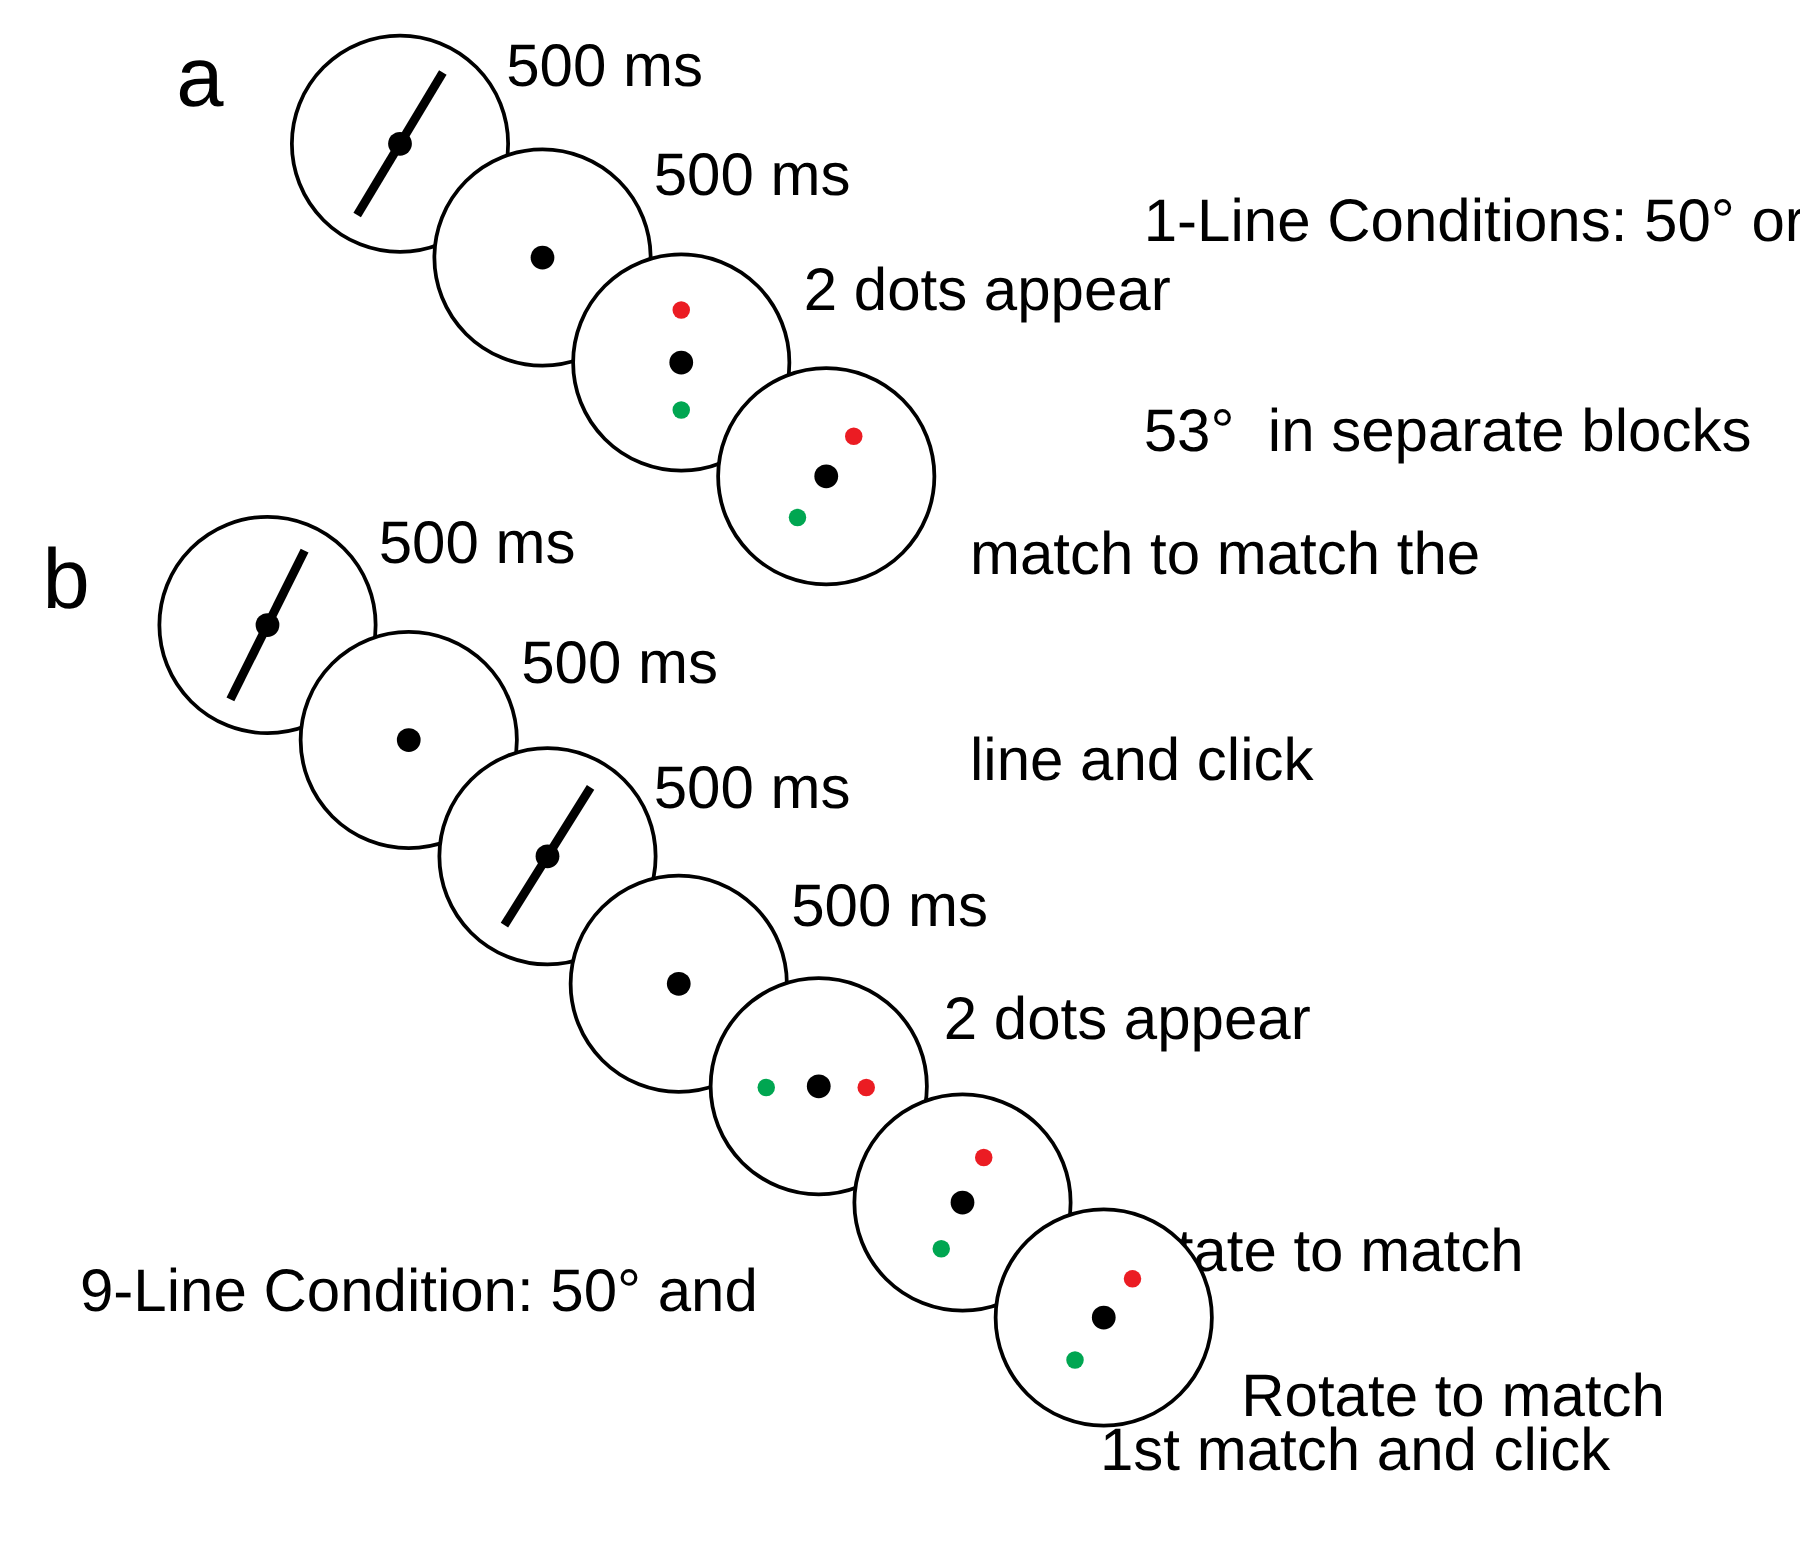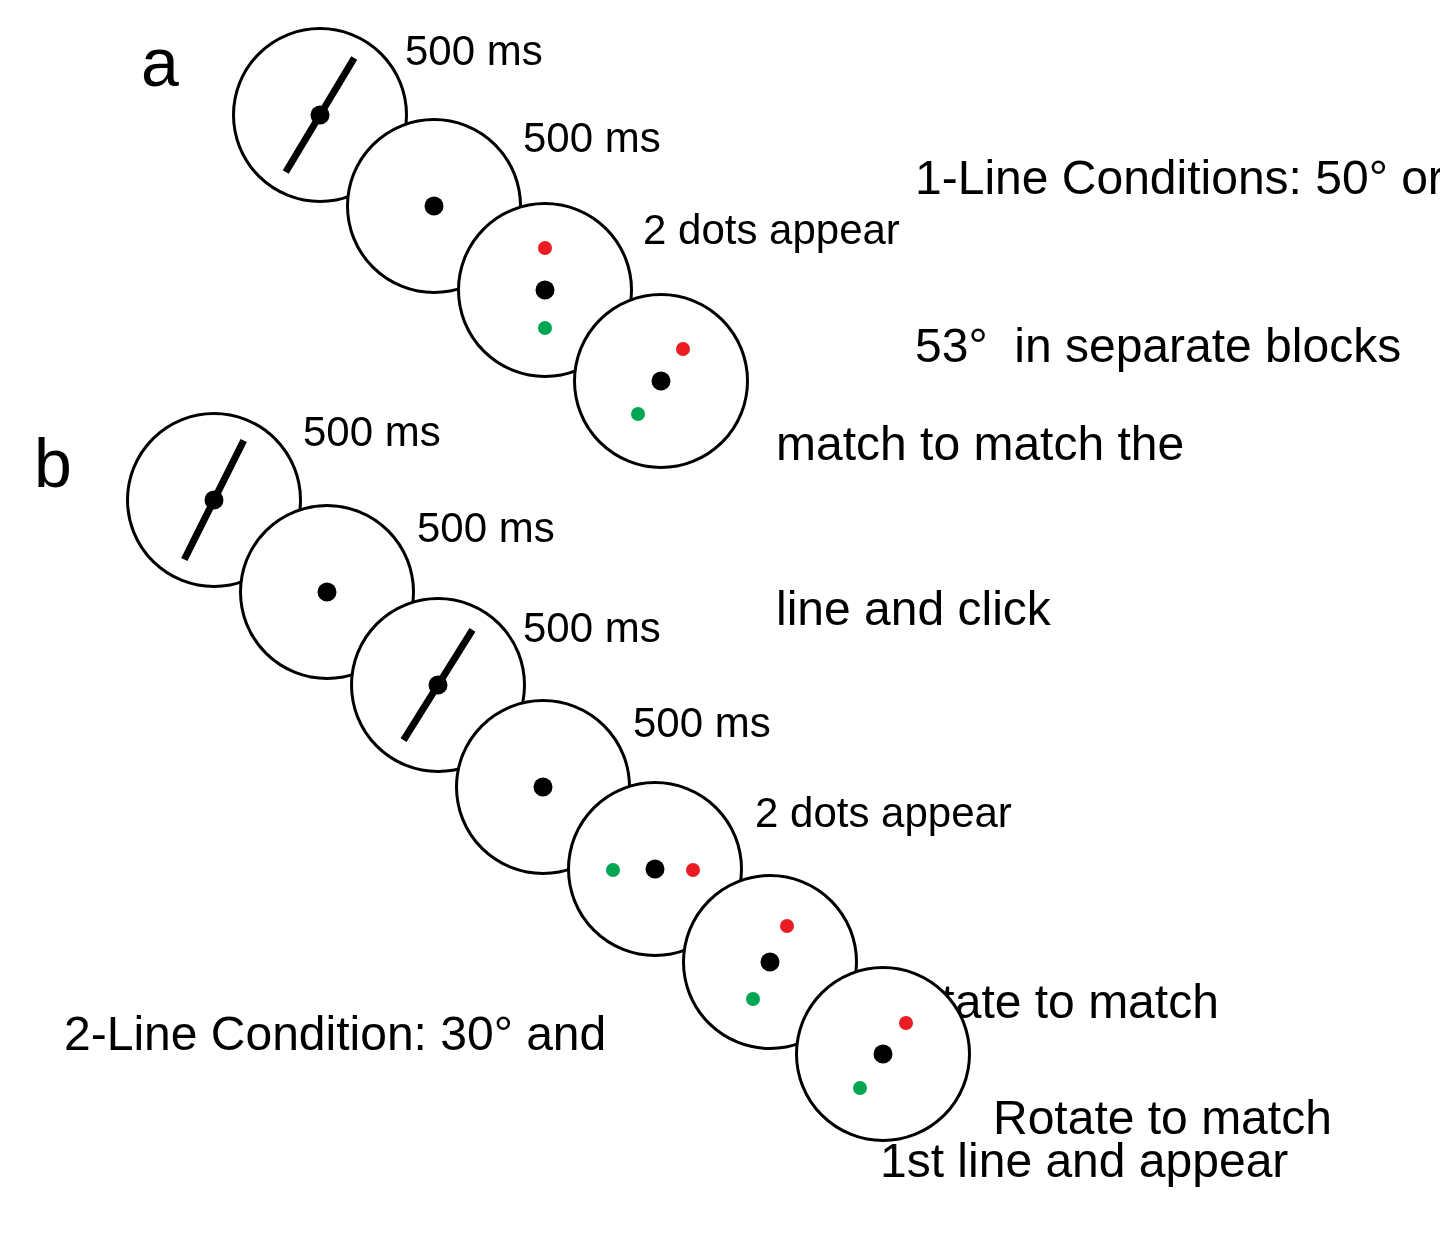--- a/index.html
+++ b/index.html
@@ -41,21 +41,21 @@
   .dot.red    { width: 14px; height: 14px; background: var(--red-dot, #eb1c23); }
   .dot.green  { width: 14px; height: 14px; background: var(--green-dot, #00a651); }
   .panel-letter {
     position: absolute;
     font-size: 68px;
     line-height: 1;
     white-space: pre;
   }
   .frame-label {
     position: absolute;
-    font-size: 42px;
+    font-size: 48px;
     line-height: 1;
     white-space: pre;
   }
   .annotation {
     position: absolute;
     font-size: 48px;
     white-space: pre;
   }
   .annotation.lh55 { line-height: 55px; }
   .annotation.lh53 { line-height: 53px; }
@@ -132,30 +132,30 @@
   </div>
   <div class="frame-label" style="left:755px; top:792px">2 dots appear</div>
 
   <div class="circle" style="left:682px; top:874px">
     <span class="dot red" style="--dx:17px;  --dy:-36px"></span>
     <span class="dot black"></span>
     <span class="dot green" style="--dx:-17px; --dy:37px"></span>
   </div>
   <div class="annotation lh53" style="left:880px; top:869px">
     <div>Rotate to match</div>
-    <div>1st line and appear</div>
+    <div>1st match and click</div>
   </div>
 
   <div class="circle" style="left:795px; top:966px">
     <span class="dot red" style="--dx:23px;  --dy:-31px"></span>
     <span class="dot black"></span>
     <span class="dot green" style="--dx:-23px; --dy:34px"></span>
   </div>
   <div class="annotation lh53" style="left:993px; top:985px">
     <div>Rotate to match</div>
     
   </div>
 
   <div class="annotation lh53" style="left:64px; top:901px">
-    <div>2-Line Condition: 30° and</div>
+    <div>9-Line Condition: 50° and</div>
   </div>
 
 </div>
 
 </body></html>

